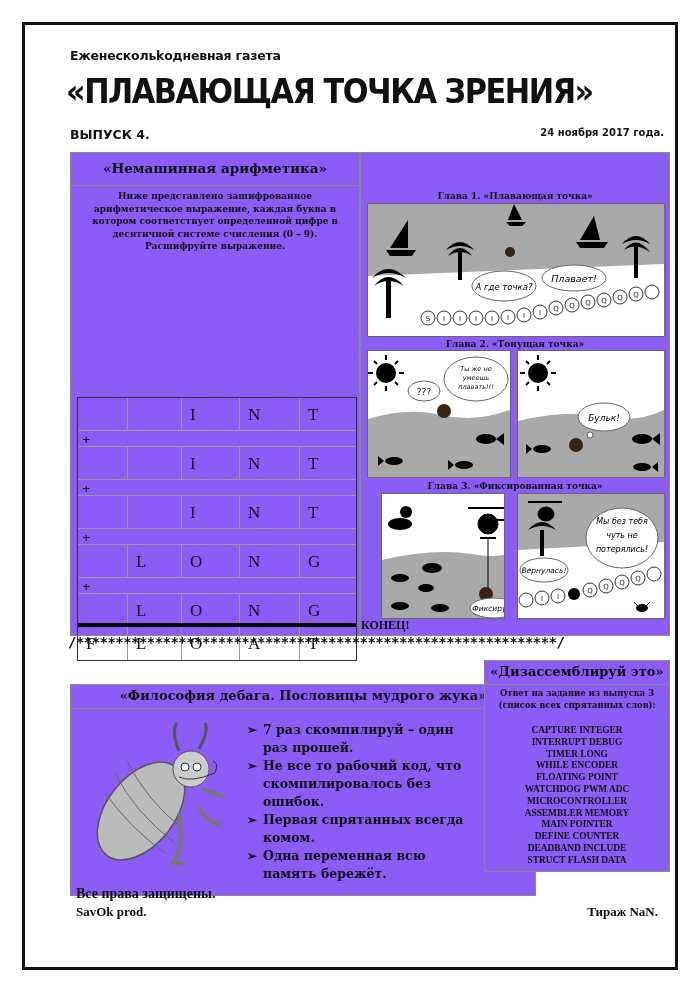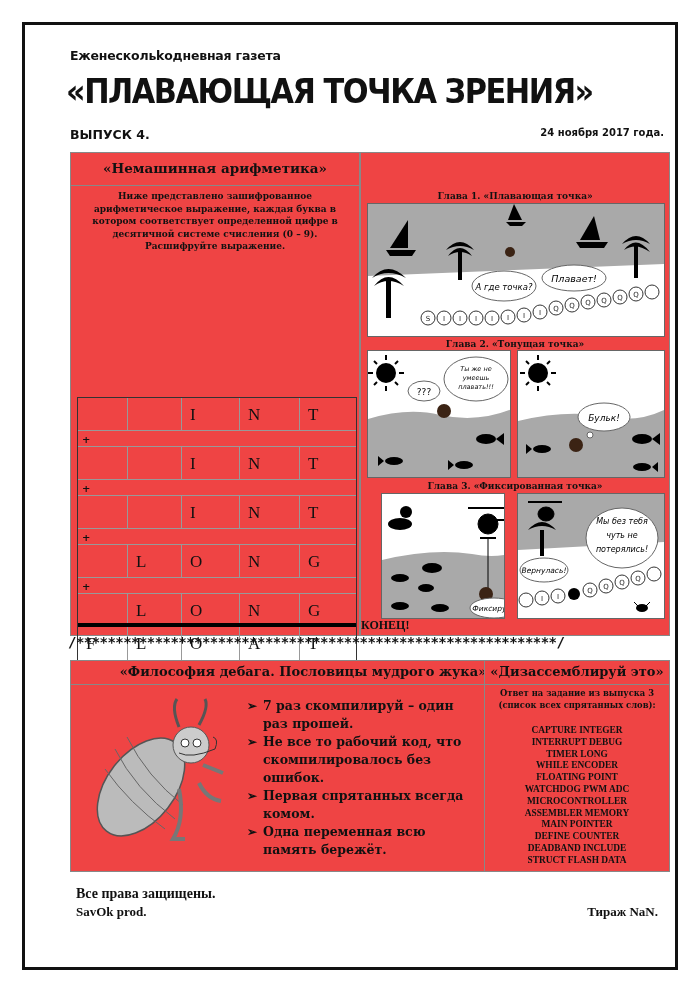--- a/index.html
+++ b/index.html
@@ -6,21 +6,21 @@
   html, body { width: 700px; height: 990px; background: #fff; overflow: hidden; }
   body { position: relative; font-family: "DejaVu Serif", serif; color: #111; }
 
   .frame { position: absolute; left: 22px; top: 22px; width: 656px; height: 948px; border: 3px solid #111; }
 
   .kicker { position: absolute; left: 70px; top: 48px; font-family: "DejaVu Sans", sans-serif; font-weight: bold; font-size: 12.5px; letter-spacing: -0.2px; }
   .masthead { position: absolute; left: 66px; top: 72px; width: 604px; font-family: "DejaVu Sans", sans-serif; font-weight: bold; font-size: 33px; letter-spacing: -1.6px; white-space: nowrap; transform: scaleX(0.92); transform-origin: left top; }
   .issue { position: absolute; left: 70px; top: 127px; font-family: "DejaVu Sans", sans-serif; font-weight: bold; font-size: 12.5px; }
   .date { position: absolute; right: 36px; top: 127px; font-family: "DejaVu Sans", sans-serif; font-weight: bold; font-size: 10px; }
 
-  .box { position: absolute; border: 1px solid #888; background: #ef4444; }
+  .box { position: absolute; border: 1px solid #888; background: #8b5cf6; }
   .hdr { position: absolute; left: 0; right: 0; border-bottom: 1px solid #888; text-align: center; font-weight: bold; }
 
   
   .arith { left: 70px; top: 152px; width: 290px; height: 484px; }
   .arith .hdr { top: 0; height: 33px; font-size: 13.5px; line-height: 20px; padding-top: 5px; }
   .arith .intro { position: absolute; left: 6px; right: 6px; top: 37px; font-size: 9px; line-height: 12.5px; font-weight: bold; text-align: center; }
   .puzzle { position: absolute; left: 6px; top: 244px; width: 280px; border: 1.5px solid #333; }
   .prow { display: flex; height: 33px; border-bottom: 1px solid #999; }
   .prow.plus { height: 16px; }
   .prow.last { border-bottom: none; }
@@ -34,21 +34,21 @@
   .comic { left: 360px; top: 152px; width: 310px; height: 484px; }
   .comic .hdr { top: 0; height: 38px; font-size: 13.5px; line-height: 16px; padding-top: 3px; }
   .chapter { position: absolute; left: 0; right: 0; text-align: center; font-size: 9px; font-weight: bold; }
   .panel { position: absolute; border: 1px solid #666; overflow: hidden; background: #fff; }
   .panel svg { display: block; }
   .the-end { position: absolute; left: 0; right: 0; bottom: 2px; text-align: left; font-family: "Liberation Serif", serif; font-weight: bold; font-size: 12px; }
 
   .stars { position: absolute; left: 68px; top: 634px; font-family: "DejaVu Sans Mono", monospace; font-weight: bold; font-size: 14px; letter-spacing: -0.55px; white-space: nowrap; }
 
   
-  .prov { left: 70px; top: 660px; width: 466px; height: 212px; text-decoration: underline; }
+  .prov { left: 70px; top: 684px; width: 466px; height: 212px; text-decoration: underline; }
   .prov .hdr { top: 0; height: 24px; font-size: 13px; line-height: 22px; }
   .beetle { position: absolute; left: 4px; top: 28px; width: 170px; height: 176px; }
   .plist { position: absolute; left: 176px; top: 36px; width: 232px; list-style: none; }
   .plist li { position: relative; padding-left: 16px; font-size: 12.5px; line-height: 18px; font-weight: bold; }
   .plist li .arrow { position: absolute; left: 0; top: 0; font-size: 12px; }
 
   
   .dis { left: 484px; top: 660px; width: 186px; height: 212px; }
   .dis .hdr { top: 0; height: 24px; font-size: 13px; line-height: 22px; }
   .dis .sub { position: absolute; left: 2px; right: 2px; top: 26px; text-align: center; font-size: 8.4px; font-weight: bold; line-height: 12px; }

